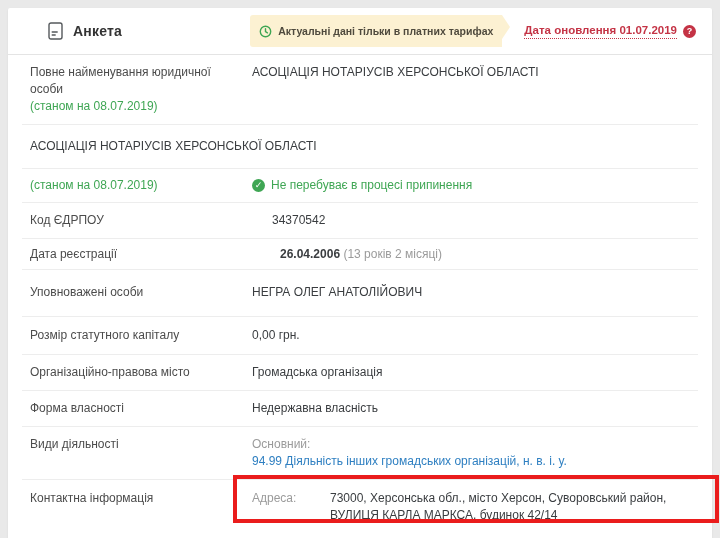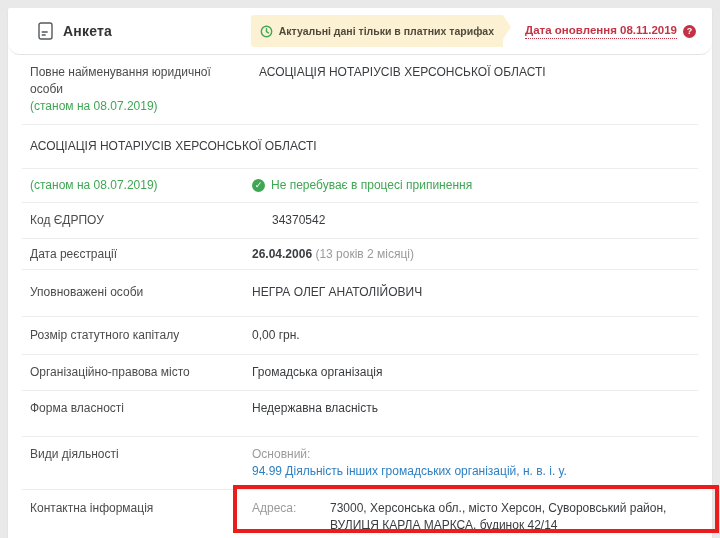--- a/index.html
+++ b/index.html
@@ -14,23 +14,22 @@
     position: relative;
     margin: 8px 8px 0 8px;
     background: #ffffff;
     min-height: 534px;
     border-radius: 2px;
     box-shadow: 0 1px 2px rgba(0,0,0,.08);
   }
   
   .header {
     display: flex; justify-content: space-between; align-items: center;
-    height: 47px; padding: 0 16px 0 30px;
+    height: 47px; padding: 0 16px 0 40px;
     border-bottom: 1px solid #e4e4e4;
-    border-radius: 12px;
   }
   .title-wrap { display: flex; align-items: center; gap: 10px; }
   .page-title { font-size: 14px; font-weight: bold; color: #333; letter-spacing: .2px; }
   .header-right { display: flex; align-items: center; }
   .badge {
     position: relative; display: flex; align-items: center; gap: 6px;
     background: #fcf1d2; height: 32px; padding: 0 9px 0 9px;
     border-radius: 3px 0 0 3px;
     font-size: 10.5px; font-weight: bold; color: #4f4a3d;
   }
@@ -46,41 +45,41 @@
   }
   .help-badge {
     width: 13px; height: 13px; border-radius: 50%; background: #c43345;
     color: #fff; font-size: 9px; font-weight: bold;
     display: inline-flex; align-items: center; justify-content: center; cursor: pointer;
   }
   
   .rows { margin: 0 14px; font-size: 12px; }
   .row { display: flex; padding: 10px 10px 10px 8px; border-top: 1px solid #ededed; }
   .row:first-child { border-top: none; }
-  .row:nth-child(1) { padding-top: 9px;  padding-bottom: 9px; gap: 7px; }
+  .row:nth-child(1) { padding-top: 9px;  padding-bottom: 9px; }
   .row:nth-child(2) { padding-top: 13px; padding-bottom: 13px; }
   .row:nth-child(3) { padding-top: 8px;  padding-bottom: 8px; }
   .row:nth-child(4) { padding-top: 9px;  padding-bottom: 9px; gap: 20px; }
   .row:nth-child(5) { padding-top: 7px;  padding-bottom: 6px; }
   .row:nth-child(6) { padding-top: 14px; padding-bottom: 15px; }
   .row:nth-child(7) { padding-top: 10px; padding-bottom: 10px; }
   .row:nth-child(8) { padding-top: 9px;  padding-bottom: 9px; }
   .row:nth-child(9) { padding-top: 9px;  padding-bottom: 9px; }
-  .row:nth-child(10){ padding-top: 9px;  padding-bottom: 9px; margin-top: 10px; }
+  .row:nth-child(10){ padding-top: 9px;  padding-bottom: 9px; }
   .row:nth-child(11){ padding-top: 10px; padding-bottom: 24px; position: relative; }
   .label-col { flex: 0 0 222px; color: #4c4c4c; line-height: 17px; padding-right: 12px; }
   .sublabel { color: #3fa654; }
   .value-col { flex: 1; color: #3a3d40; line-height: 17px; }
   .status-val { color: #3fa654; display: flex; align-items: flex-start; gap: 6px; }
   .check-circle {
     flex: 0 0 13px; width: 13px; height: 13px; margin-top: 2px; border-radius: 50%;
     background: #3fa654; color: #fff; font-size: 9px;
     display: inline-flex; align-items: center; justify-content: center;
   }
-  .bold-val { font-weight: bold; }
+  .bold-val { font-weight: bold; margin-left: 28px; }
   .gray { color: #9b9b9b; }
   .kved-link { color: #2e7fc1; text-decoration: none; cursor: pointer; }
   .contact-value { display: flex; }
   .addr-label { flex: 0 0 78px; color: #9b9b9b; }
   .address { max-width: 402px; color: #3a3d40; }
   .annotation-box {
     position: absolute; left: 211px; top: -5px; width: 486px; height: 48px;
     border: 4px solid #ea1c1c; pointer-events: none; z-index: 5;
   }
   .icon { display: inline-flex; align-items: center; }
@@ -105,21 +104,21 @@
       <div class="badge">
         <span class="icon">
           <svg width="13" height="13" viewBox="0 0 14 14" fill="none" stroke="#3fa654" stroke-width="1.5" stroke-linecap="round">
             <circle cx="7" cy="7" r="5.6"></circle>
             <path d="M7 4v3.2l2.1 1.2"></path>
           </svg>
         </span>
         <span>Актуальні дані тільки в платних тарифах</span>
       </div>
       <div class="update">
-        <span class="update-text">Дата оновлення 08.11.2019</span>
+        <span class="update-text">Дата оновлення 01.07.2019</span>
         <span class="help-badge">?</span>
       </div>
     </div>
   </div>
 
   <div class="rows">
 
     <div class="row">
       <div class="label-col">
         <div>Повне найменування юридичної особи</div>

